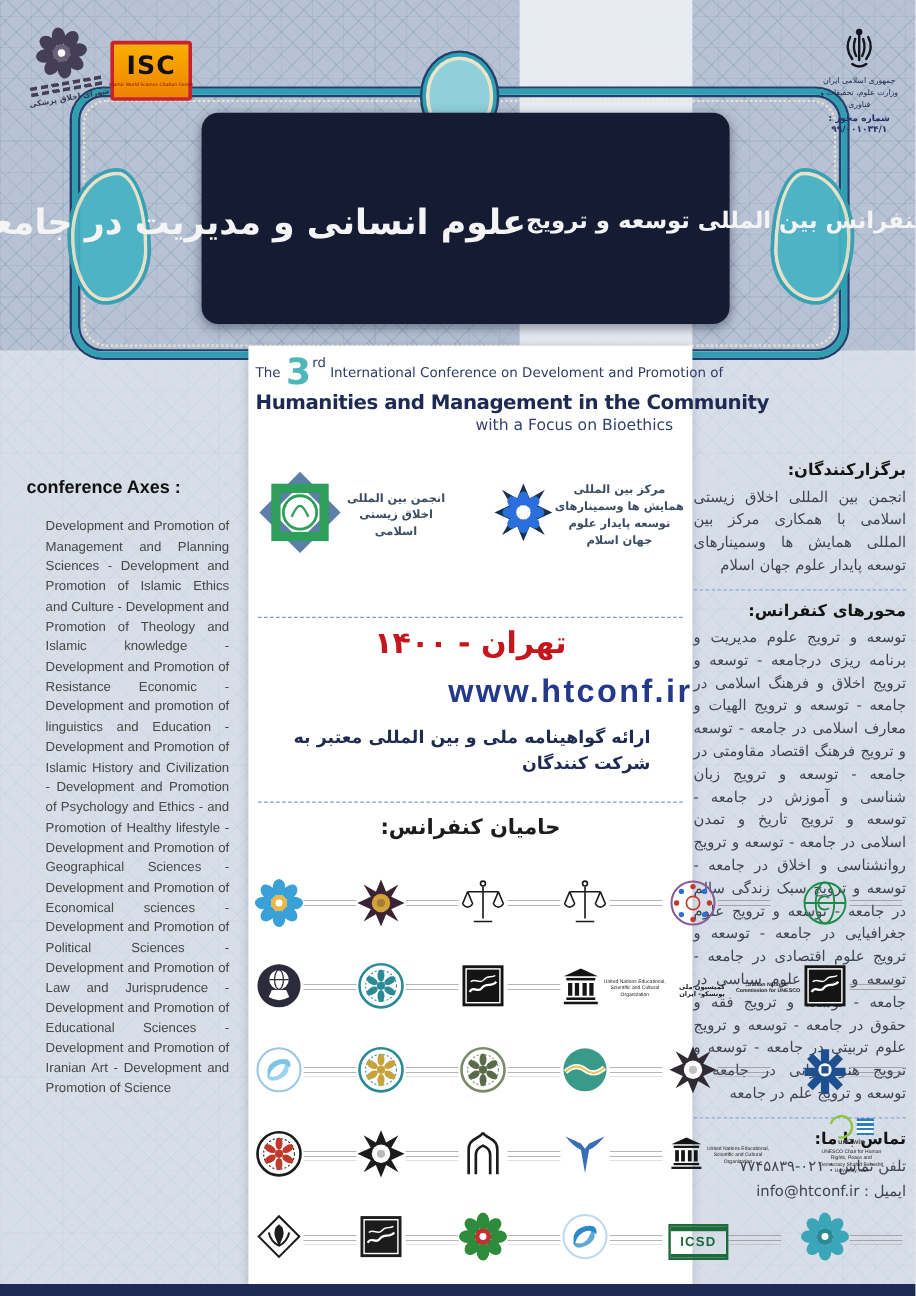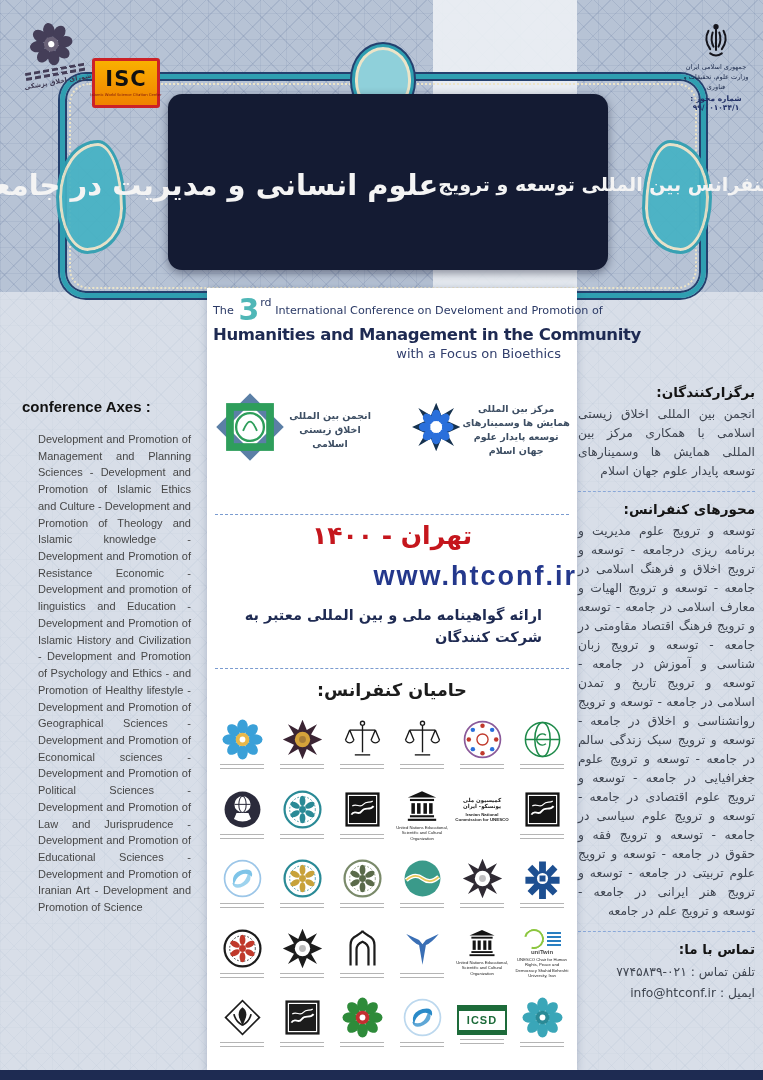--- a/index.html
+++ b/index.html
@@ -41,21 +41,21 @@
   .bn2{font-size:29px;font-weight:bold;margin-top:6px;white-space:nowrap;letter-spacing:-.5px;}
   .bn3{font-size:15px;font-weight:bold;margin-top:9px;}
 
   
   .medlogo{position:absolute;left:16px;top:22px;width:74px;z-index:4;transform:rotate(-10deg);
       text-align:center;color:#3c3750;}
   .medlogo .sq1,.medlogo .sq2{height:3px;background:repeating-linear-gradient(90deg,#443e58 0 6px,transparent 6px 9px);margin:2px 6px;}
   .medlogo .t{font-size:6.5px;font-weight:bold;}
   .isc{position:absolute;left:92px;top:34px;width:62px;height:44px;z-index:4;
       background:linear-gradient(#f9b000,#f08200);border:3px solid #cc2127;border-radius:3px;
-      display:flex;flex-direction:column;align-items:center;justify-content:center;margin-top:24px;}
+      display:flex;flex-direction:column;align-items:center;justify-content:center;}
   .isc .big{font-size:21px;font-weight:bold;color:#111;line-height:1;letter-spacing:1px;}
   .isc .sub{font-size:3.8px;color:#7a1010;margin-top:2px;white-space:nowrap;}
   .gov{position:absolute;left:674px;top:20px;width:84px;z-index:4;text-align:center;
       color:#1c2a4a;direction:rtl;}
   .gov .lines{font-size:6.5px;line-height:1.5;margin-top:3px;}
   .gov .lic{font-size:7.5px;font-weight:bold;margin-top:2px;color:#223066;}
 
   
   .panel{position:absolute;left:207px;top:288px;width:370px;height:784px;background:#fff;
       z-index:4;box-shadow:0 0 8px rgba(40,60,100,.25);}
@@ -79,21 +79,21 @@
       font-size:27px;font-weight:bold;color:#24388c;letter-spacing:2px;
       font-family:"Liberation Sans",sans-serif;}
   .cert{position:absolute;top:316px;left:35px;right:35px;text-align:right;direction:rtl;
       font-size:14.5px;font-weight:bold;color:#1e2a52;line-height:1.55;}
   .sp-head{position:absolute;top:392px;left:0;right:0;text-align:center;direction:rtl;
       font-size:17.5px;font-weight:bold;color:#1c1c1c;}
 
   
   .grid{position:absolute;left:5px;right:5px;top:428px;height:348px;
       display:grid;grid-template-columns:repeat(6,1fr);grid-template-rows:repeat(5,1fr);}
-  .cell{display:flex;flex-direction:column;align-items:center;justify-content:flex-start;padding-top:3px;}
+  .cell{display:flex;flex-direction:row;align-items:center;justify-content:flex-start;padding-top:3px;}
   .sl{width:41px;height:41px;}
   .cap{display:block;width:44px;height:8px;margin-top:4px;opacity:.5;
       background:repeating-linear-gradient(180deg,#6a6a6a 0 1px,transparent 1px 4px);}
   .tcap{font-size:4.2px;line-height:1.3;text-align:center;color:#222;width:56px;margin-top:2px;
       font-family:"Liberation Sans",sans-serif;}
   .tcap-fa{font-size:5.5px;font-weight:bold;direction:rtl;color:#222;text-align:center;width:56px;margin-top:8px;}
   .tcap-en{font-size:4.4px;font-weight:bold;color:#222;text-align:center;width:54px;margin-top:3px;
       font-family:"Liberation Sans",sans-serif;}
   .icsdbox{width:46px;height:26px;border:2px solid #1d6b3a;margin-top:8px;position:relative;
       display:flex;align-items:center;justify-content:center;}

